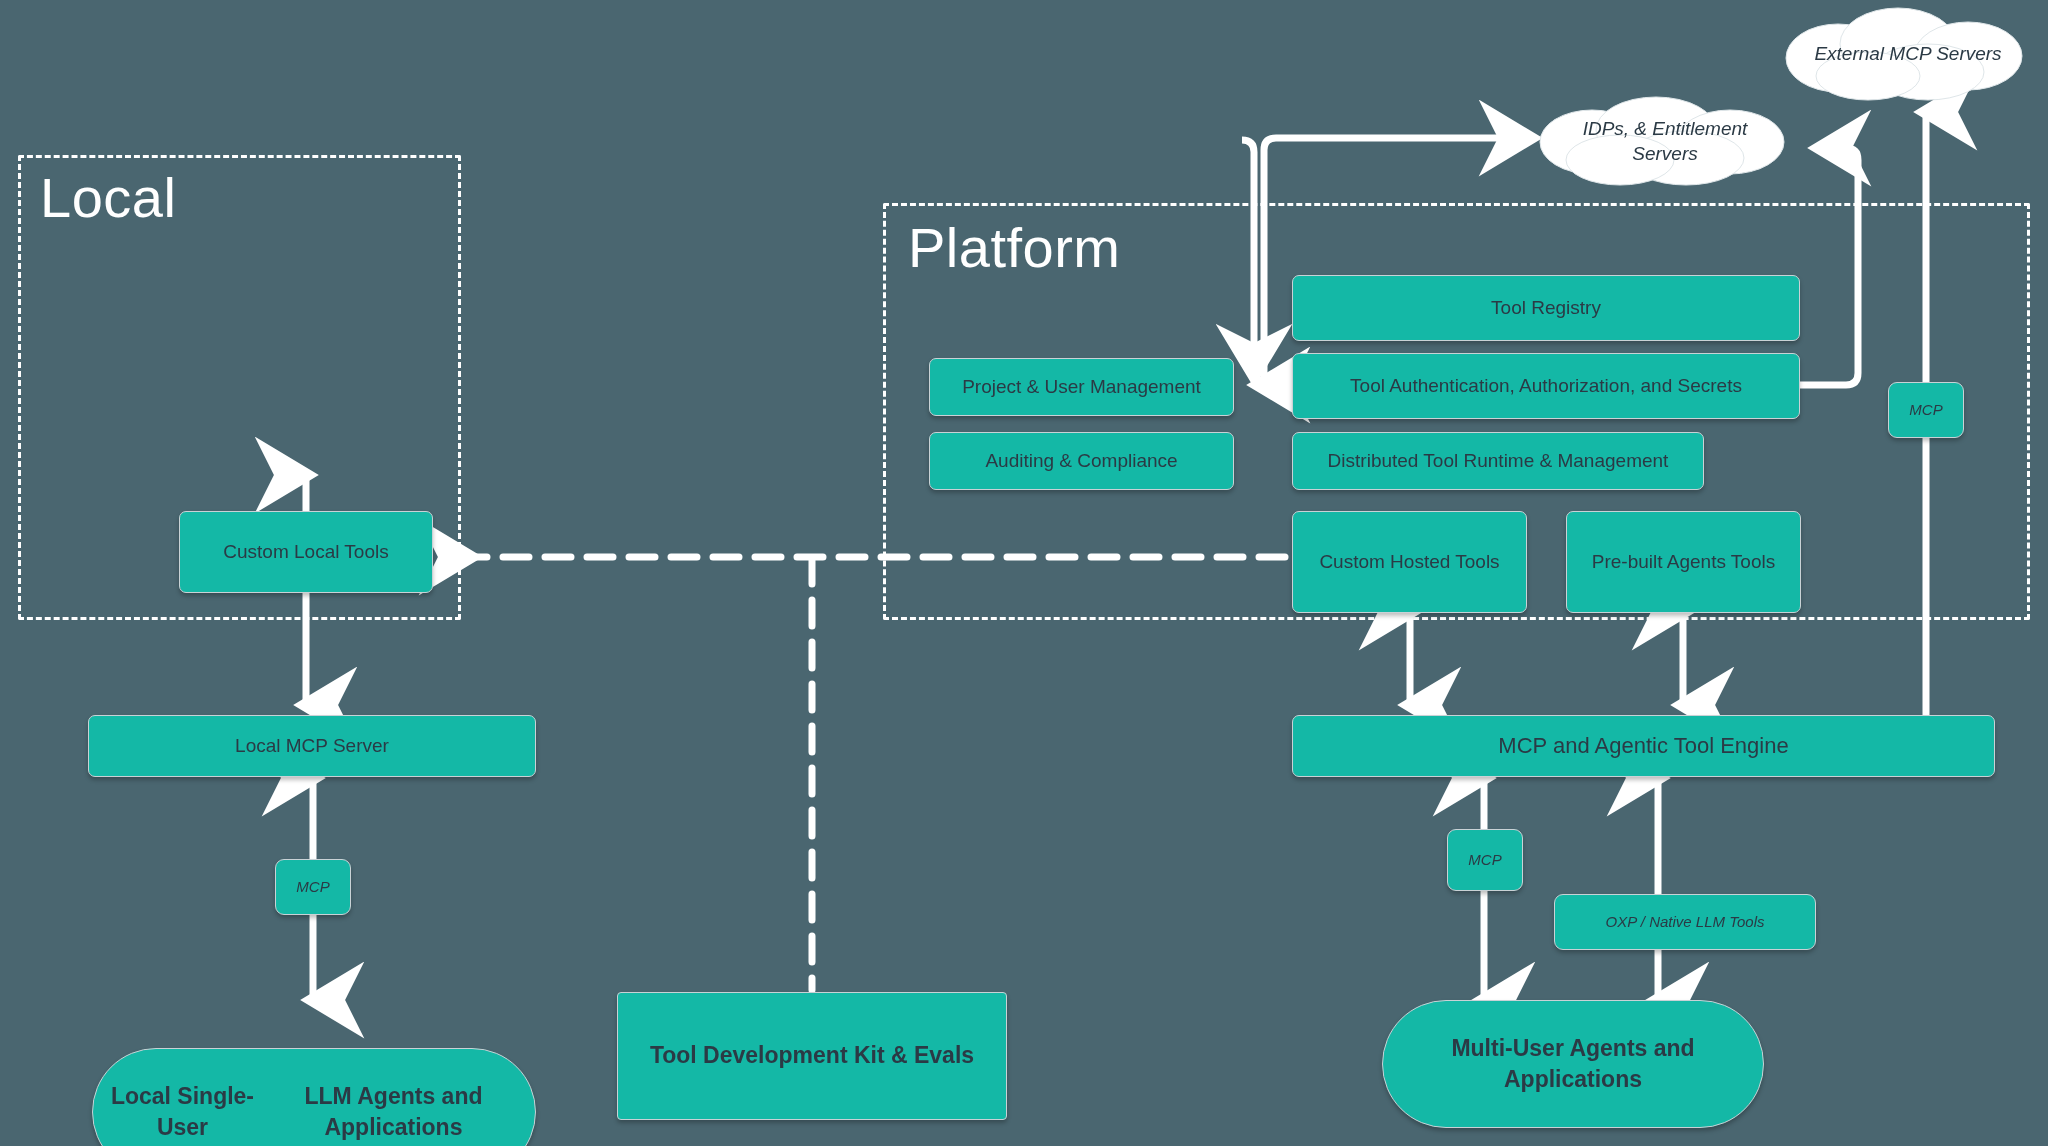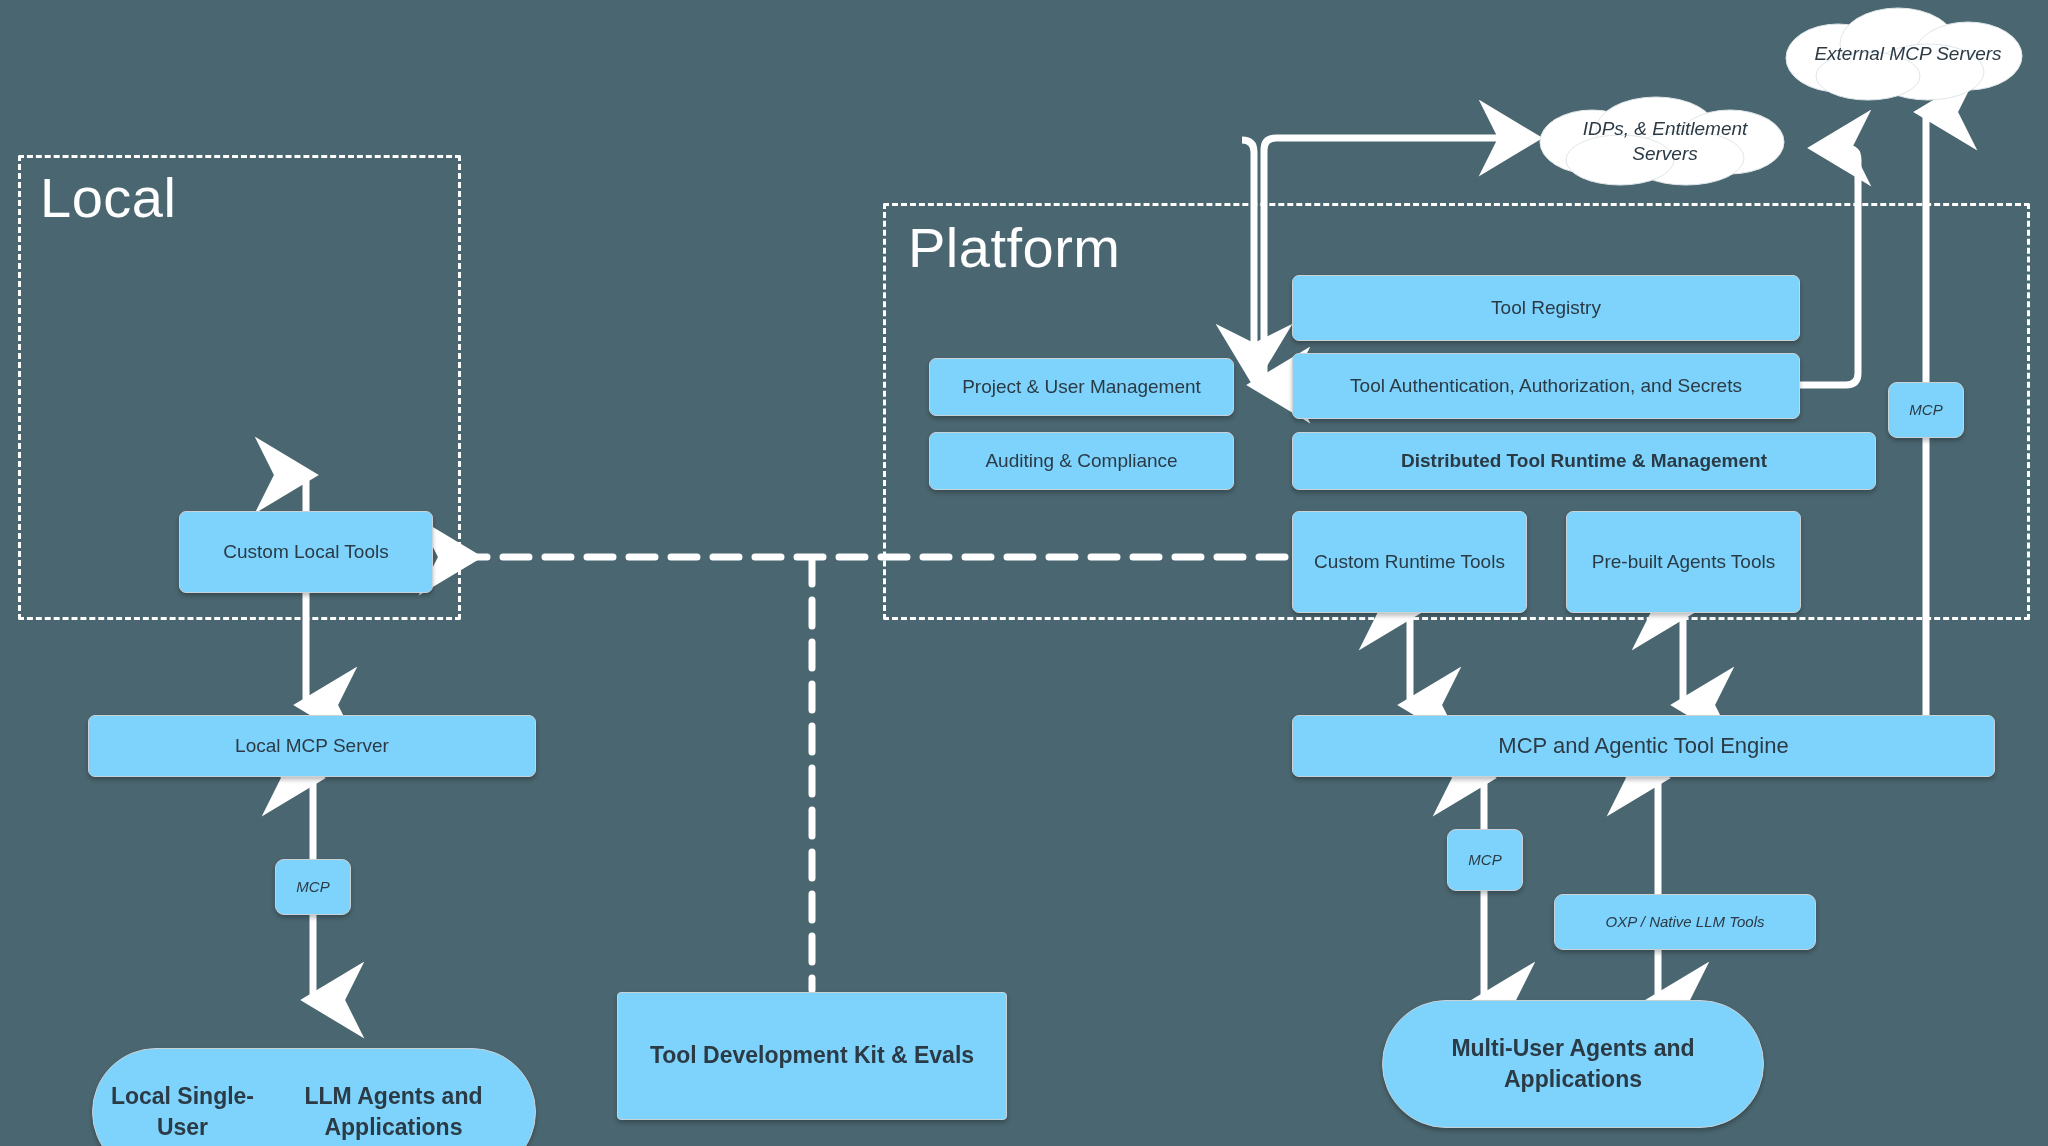--- a/index.html
+++ b/index.html
@@ -25,21 +25,21 @@
     color:#ffffff;
     font-size:56px;
     font-weight:400;
     letter-spacing:0.5px;
     white-space:nowrap;
   }
 
   
   .node{
     position:absolute;
-    background:#7dd3fc;
+    background:#14b8a6;
     border:1px solid #c9d2d6;
     border-radius:7px;
     box-shadow:0 3px 4px rgba(0,0,0,0.25);
     box-sizing:border-box;
     display:flex;
     align-items:center;
     justify-content:center;
     text-align:center;
     color:#2b3a45;
     font-size:19px;
@@ -191,26 +191,26 @@
   </div>
 
   <div class="node" style="left:1292px;top:275px;width:508px;height:66px;">
     <span>Tool Registry</span>
   </div>
 
   <div class="node" style="left:1292px;top:353px;width:508px;height:66px;">
     <span>Tool Authentication, Authorization, and Secrets</span>
   </div>
 
-  <div class="node" style="left:1292px;top:432px;width:584px;height:58px;font-weight:bold;">
+  <div class="node" style="left:1292px;top:432px;width:412px;height:58px;">
     <span>Distributed Tool Runtime &amp; Management</span>
   </div>
 
   <div class="node" style="left:1292px;top:511px;width:235px;height:102px;">
-    <span>Custom Runtime Tools</span>
+    <span>Custom Hosted Tools</span>
   </div>
 
   <div class="node" style="left:1566px;top:511px;width:235px;height:102px;">
     <span>Pre-built Agents Tools</span>
   </div>
 
   <div class="node big" style="left:1292px;top:715px;width:703px;height:62px;">
     <span>MCP and Agentic Tool Engine</span>
   </div>
 

